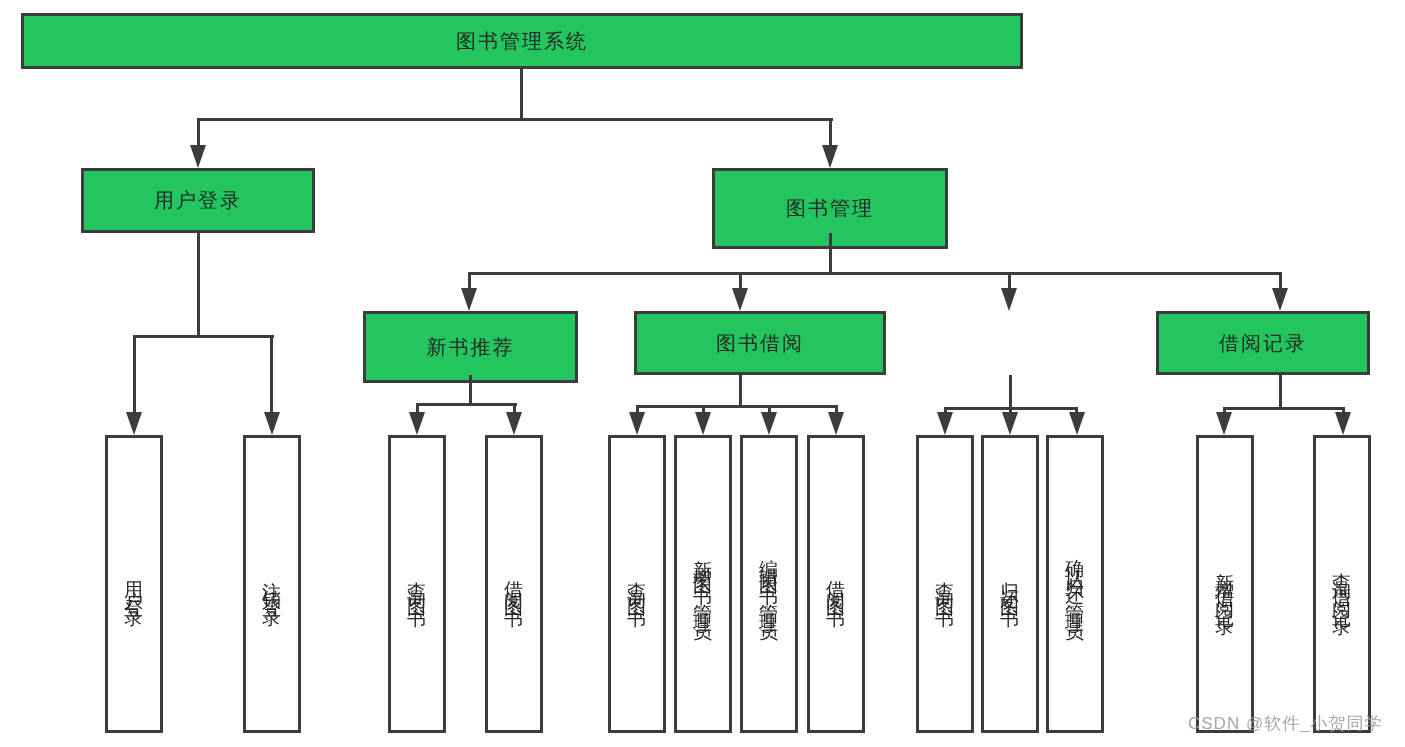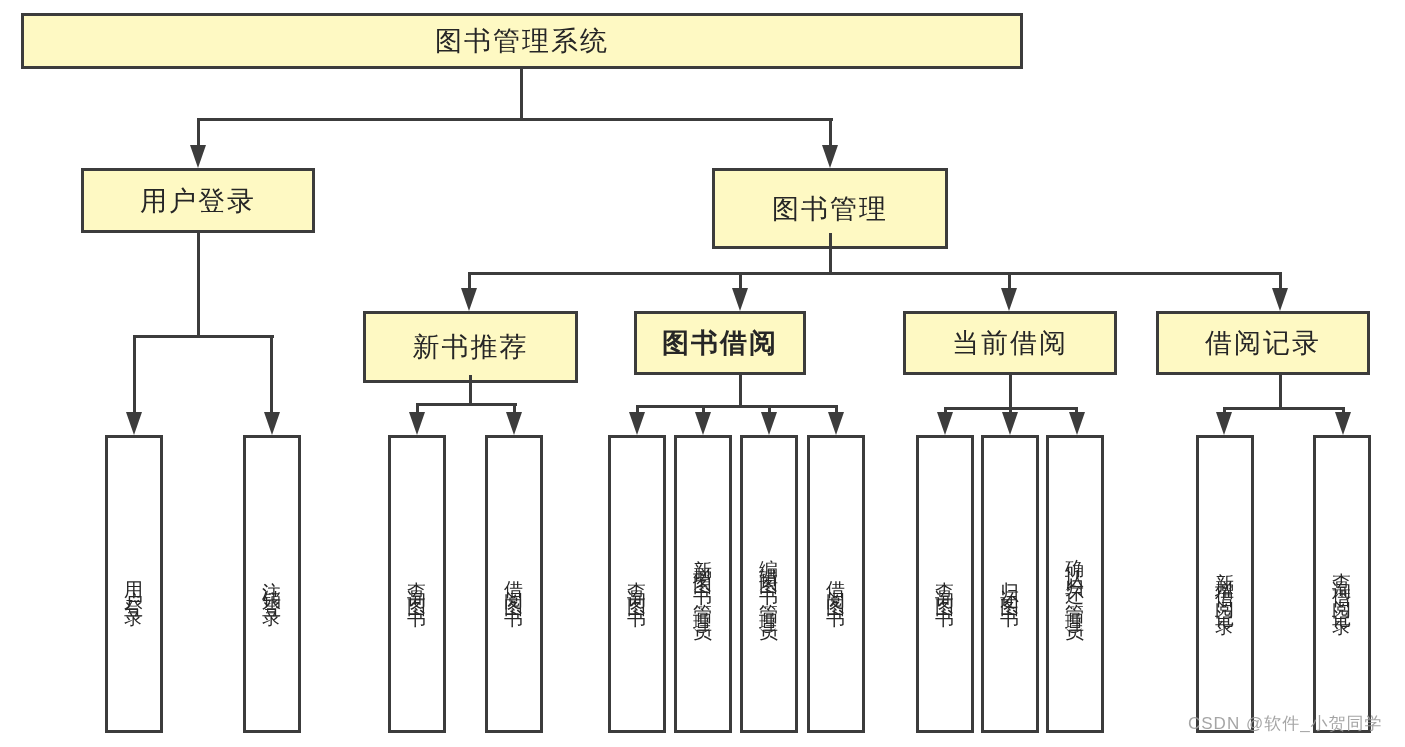--- a/index.html
+++ b/index.html
@@ -2,23 +2,23 @@
 <html><head>
 <meta charset="utf-8">
 <style>
   html,body { margin:0; padding:0; background:#ffffff; }
   .stage {
     position:relative; width:1405px; height:747px; background:#ffffff;
     font-family:"Liberation Sans", sans-serif; overflow:hidden;
   }
   .hbox {
     position:absolute; box-sizing:border-box;
-    border:3px solid #3c3c3c; background:#fef9c3;
+    border:3px solid #3c3c3c; background:#22c55e;
     display:flex; align-items:center; justify-content:center;
-    font-size:27px; color:#262626; letter-spacing:2px;
+    font-size:20px; color:#262626; letter-spacing:2px;
   }
   .vbox {
     position:absolute; box-sizing:border-box;
     border:3px solid #3c3c3c; background:#ffffff;
     display:flex; align-items:center; justify-content:center;
   }
   .vtext {
     writing-mode:vertical-rl; text-orientation:mixed;
     font-size:19px; color:#262626; letter-spacing:9px; line-height:1;
   }
@@ -71,25 +71,22 @@
   <div class="ln" style="left:739px;  top:272px; width:3px; height:17px;"></div>
   <div class="ah" style="left:732px;  top:288px;"></div>
   <div class="ln" style="left:1008px; top:272px; width:3px; height:17px;"></div>
   <div class="ah" style="left:1001px; top:288px;"></div>
   <div class="ln" style="left:1279px; top:272px; width:3px; height:17px;"></div>
   <div class="ah" style="left:1272px; top:288px;"></div>
 
   <div class="hbox" style="left:363px; top:311px; width:215px; height:72px;">
     <span>新书推荐</span>
   </div>
-  <div class="hbox" style="left:634px; top:311px; width:172px; height:64px;font-weight:bold;">
+  <div class="hbox" style="left:634px; top:311px; width:252px; height:64px;">
     <span>图书借阅</span>
-  </div>
-  <div class="hbox" style="left:903px; top:311px; width:214px; height:64px;">
-    <span>当前借阅</span>
   </div>
   <div class="hbox" style="left:1156px; top:311px; width:214px; height:64px;">
     <span>借阅记录</span>
   </div>
 
   <div class="ln" style="left:469px; top:375px; width:3px;   height:28px;"></div>
   <div class="ln" style="left:416px; top:403px; width:101px; height:3px;"></div>
   <div class="ln" style="left:416px; top:403px; width:3px;   height:10px;"></div>
   <div class="ah" style="left:409px; top:412px;"></div>
   <div class="ln" style="left:513px; top:403px; width:3px;   height:10px;"></div>

